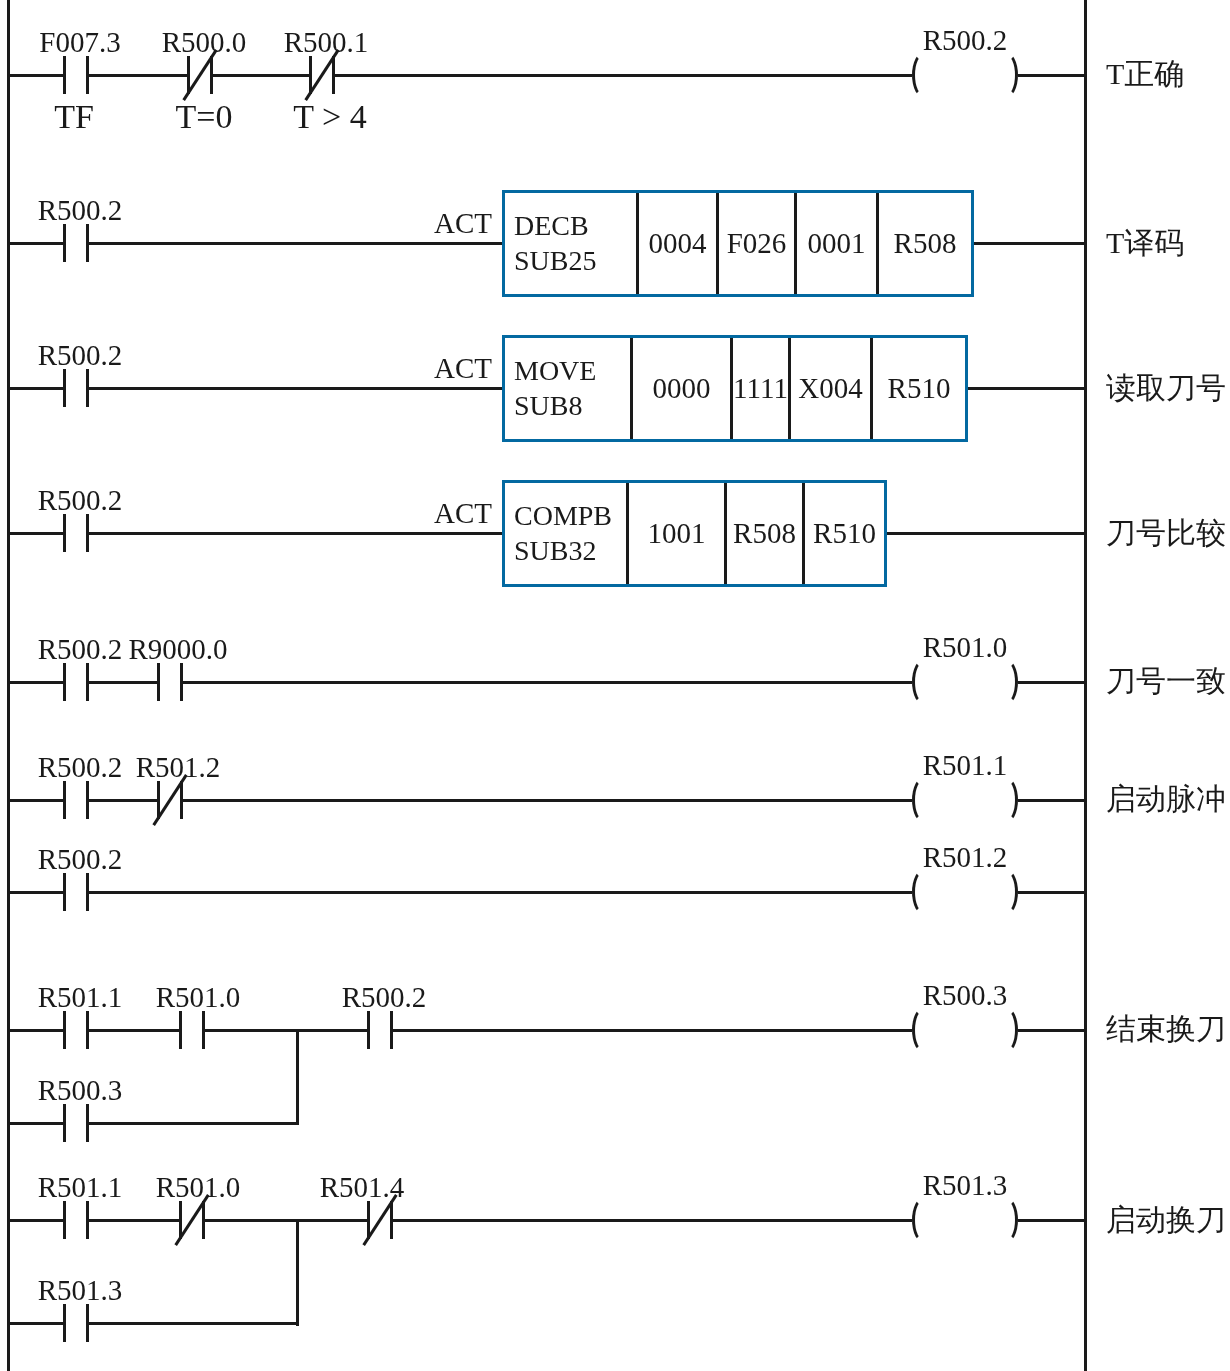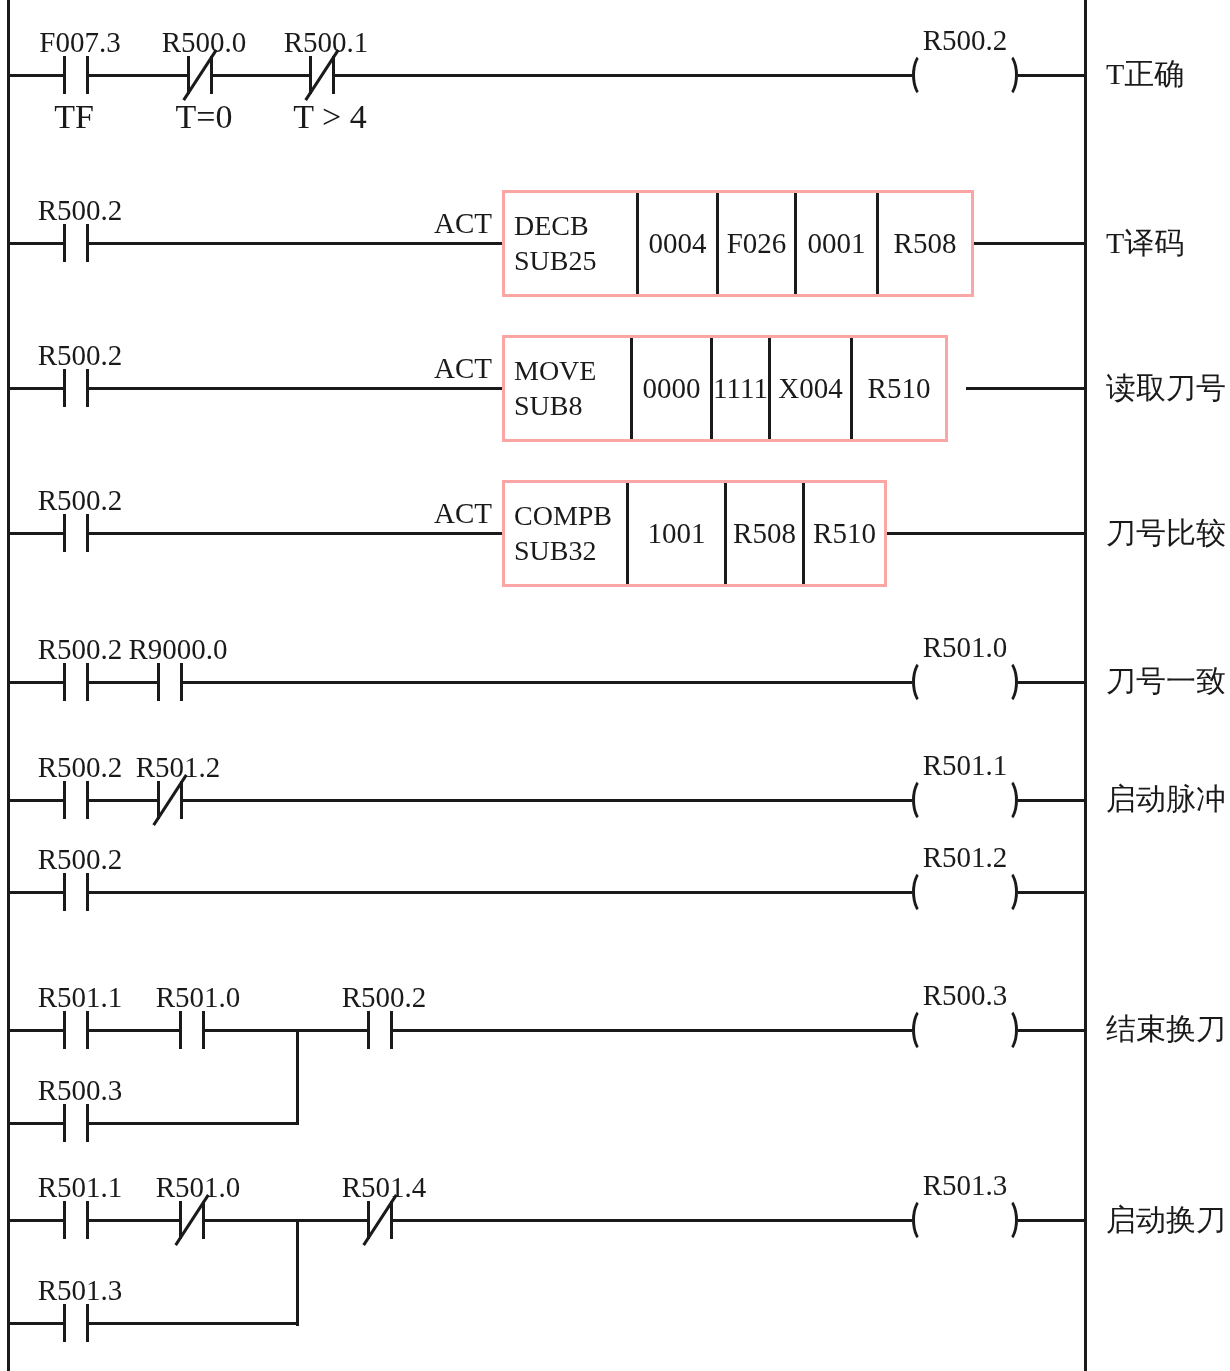--- a/index.html
+++ b/index.html
@@ -27,21 +27,21 @@
   .arc{position:absolute;top:0;width:24px;height:46px;box-sizing:border-box;border:3px solid transparent;border-radius:50%;}
   .arc.l{left:0;border-left-color:#1a1a1a;}
   .arc.r{right:0;border-right-color:#1a1a1a;}
 
   .addr{position:absolute;transform:translateX(-50%);font-size:29px;line-height:32px;white-space:nowrap;}
   .sub{position:absolute;transform:translateX(-50%);font-size:34px;line-height:32px;white-space:nowrap;}
   .act{position:absolute;font-size:29px;line-height:34px;text-align:right;white-space:nowrap;}
   .comment{position:absolute;left:1106px;font-size:30px;line-height:36px;white-space:nowrap;font-family:Liberation Serif, serif;}
 
   .fblock{position:absolute;display:flex;box-sizing:border-box;height:107px;
-          border:3px solid #fca5a5;background:#fff;justify-content:space-between;}
+          border:3px solid #0369a1;background:#fff;justify-content:space-between;}
   .fcell{box-sizing:border-box;border-left:3px solid #1a1a1a;height:100%;
          display:flex;align-items:center;justify-content:center;font-size:29px;}
   .fcell.title{border-left:none;flex-direction:column;align-items:flex-start;
                justify-content:center;padding-left:9px;gap:3px;font-size:28px;}
 </style>
 </head>
 <body>
 
 <div class="ladder">
 
@@ -107,21 +107,21 @@
     <div class="contact" style="left:76px;top:388px">
       <span class="cbar l"></span>
         <span class="cbar r"></span>
     </div>
     <div class="act" style="left:352px;top:351px;width:140px">ACT</div>
     <div class="fblock" style="left:502px;top:335px">
       <div class="fcell title" style="width:125px">
         <div>MOVE</div>
         <div>SUB8</div>
       </div>
-      <div class="fcell" style="width:80px">0000</div>
+      <div class="fcell" style="width:100px">0000</div>
       <div class="fcell" style="width:58px">1111</div>
       <div class="fcell" style="width:82px">X004</div>
       <div class="fcell" style="width:95px">R510</div>
     </div>
     <div class="comment" style="top:370px">读取刀号</div>
   </div>
 
   <div class="rung">
     <div class="wire-h" style="left:8px;top:532px;width:495px"></div>
     <div class="wire-h" style="left:873px;top:532px;width:213px"></div>
@@ -236,21 +236,21 @@
     <div class="contact" style="left:76px;top:1220px">
       <span class="cbar l"></span>
         <span class="cbar r"></span>
     </div>
     <div class="addr" style="left:198px;top:1171px">R501.0</div>
     <div class="contact nc" style="left:192px;top:1220px">
       <span class="cbar l"></span>
         <span class="cbar r"></span>
       <span class="slash"></span>
     </div>
-    <div class="addr" style="left:384px;top:1171px">R501.4</div>
+    <div class="addr" style="left:362px;top:1171px">R501.4</div>
     <div class="contact nc" style="left:380px;top:1220px">
       <span class="cbar l"></span>
         <span class="cbar r"></span>
       <span class="slash"></span>
     </div>
     <div class="wire-v" style="left:296px;top:1219px;height:107px"></div>
     <div class="wire-h" style="left:8px;top:1322px;width:291px"></div>
     <div class="addr" style="left:80px;top:1274px">R501.3</div>
     <div class="contact" style="left:76px;top:1323px">
       <span class="cbar l"></span>

